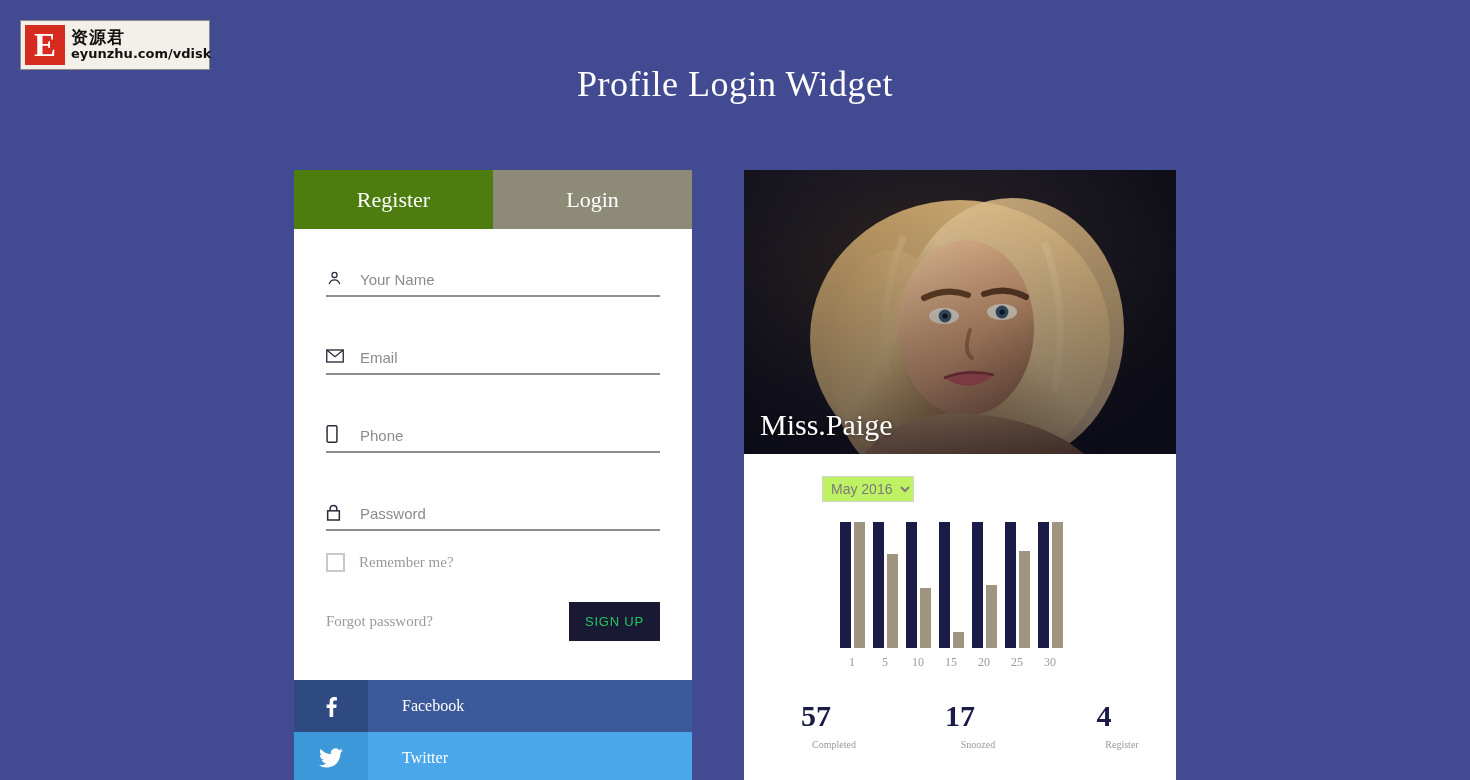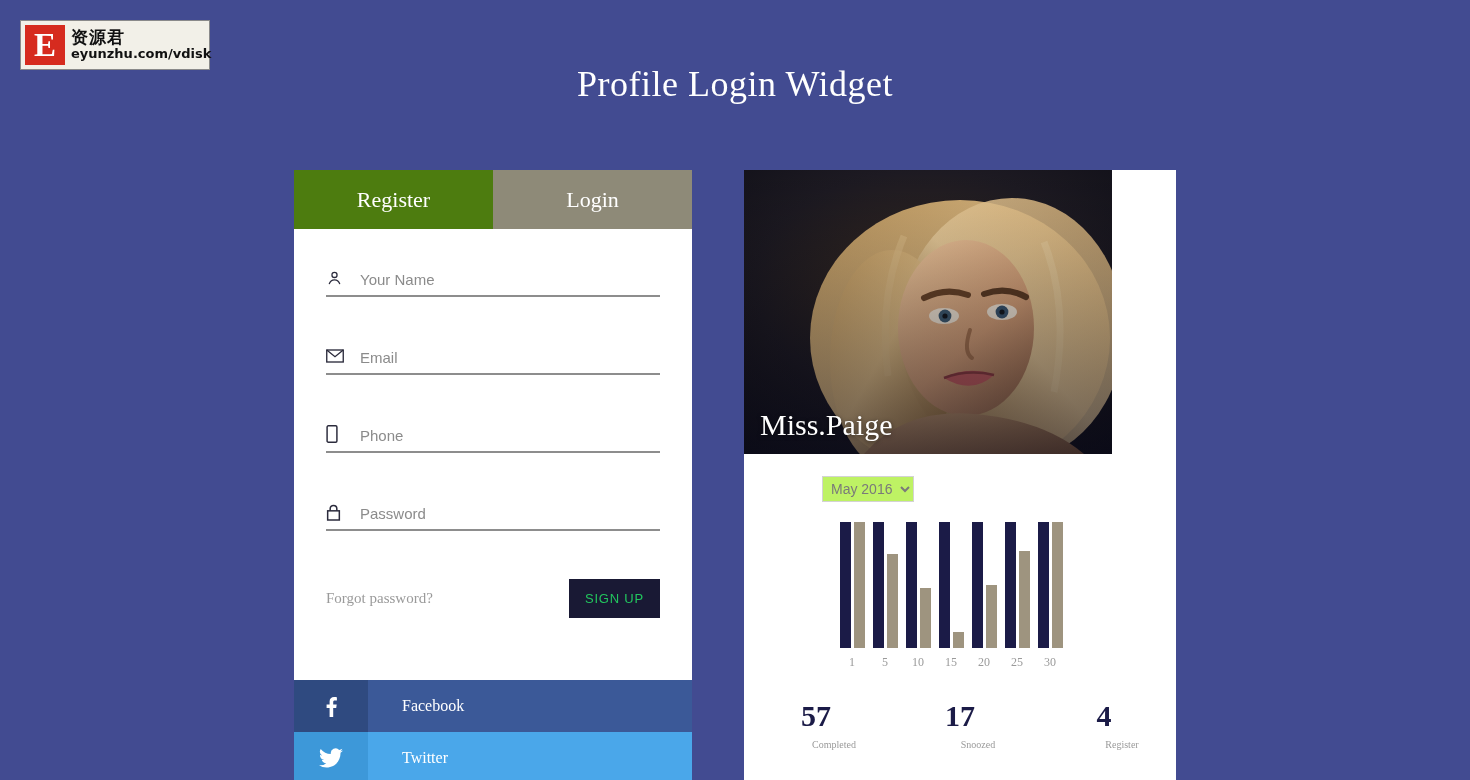--- a/index.html
+++ b/index.html
@@ -152,21 +152,21 @@
   #twitter-row .social-icon { background: #3d98d9; }
 
   
   #profile-card {
     position: absolute; left: 744px; top: 170px;
     width: 432px; height: 610px;
     background: #ffffff;
   }
   #profile-photo {
     position: relative;
-    width: 368px; height: 284px;
+    width: 432px; height: 284px;
     overflow: hidden;
     background: #151526;
   }
   #profile-photo svg { display: block; }
   #profile-name {
     position: absolute; left: 16px; bottom: 12px;
     color: #ffffff;
     font-size: 30px;
     font-family: "Liberation Serif", serif;
     text-shadow: 0 1px 4px rgba(0,0,0,.55);
@@ -284,20 +284,24 @@
     <div class="field">
       <span class="field-icon">
         <svg width="15" height="17" viewBox="0 0 18 20" fill="none" stroke="#2b2b3c" stroke-width="1.8">
           <rect x="2" y="8" width="14" height="11"></rect>
           <path d="M5 8V5.5a4 4 0 0 1 8 0V8"></path>
         </svg>
       </span>
       <input class="field-input" type="password" placeholder="Password" style="">
     </div>
 
+    <div id="remember-row">
+      <div id="remember-box"></div>
+      <span id="remember-label">Remember me?</span>
+    </div>
 
     <div id="actions-row">
       <a id="forgot-link" href="#">Forgot password?</a>
       <button id="signup-button">SIGN UP</button>
     </div>
   </div>
 
   <div class="social-row" id="facebook-row">
     <span class="social-icon">
       <svg width="11" height="22" viewBox="0 0 11 22" fill="#ffffff">

